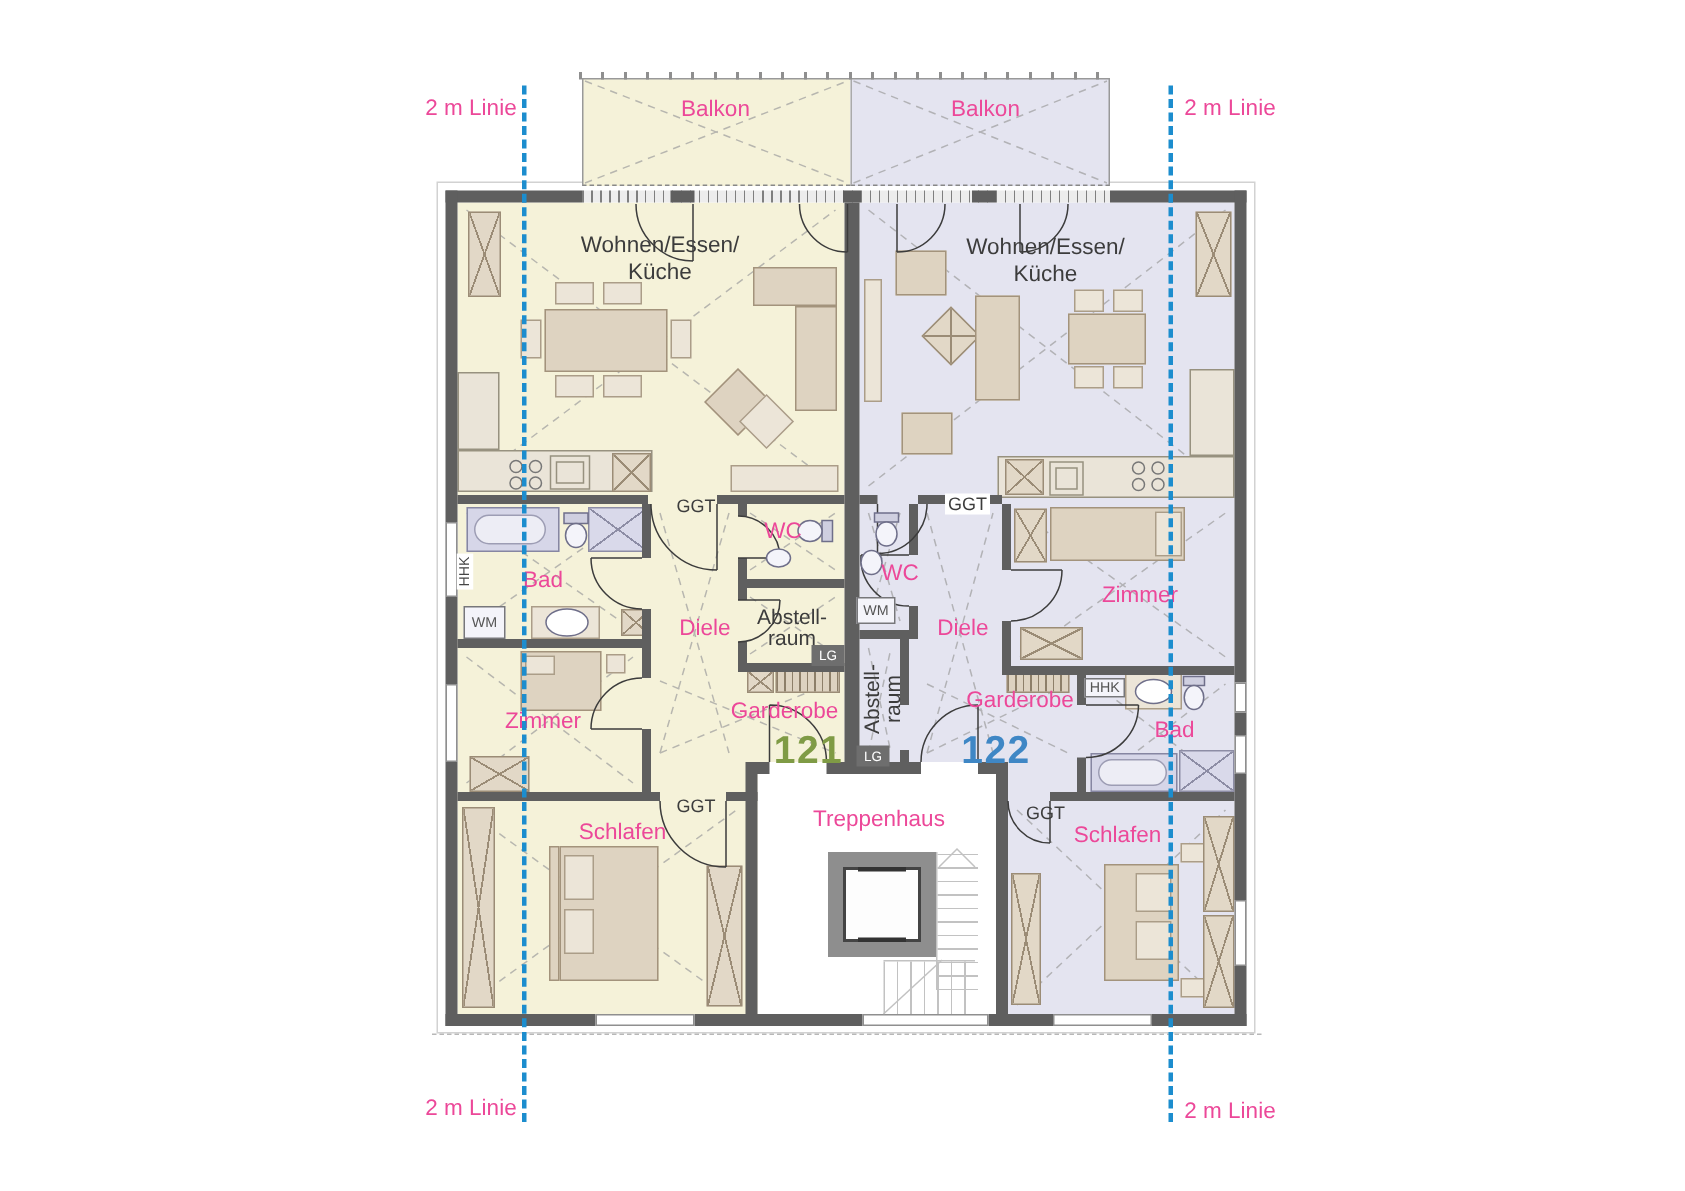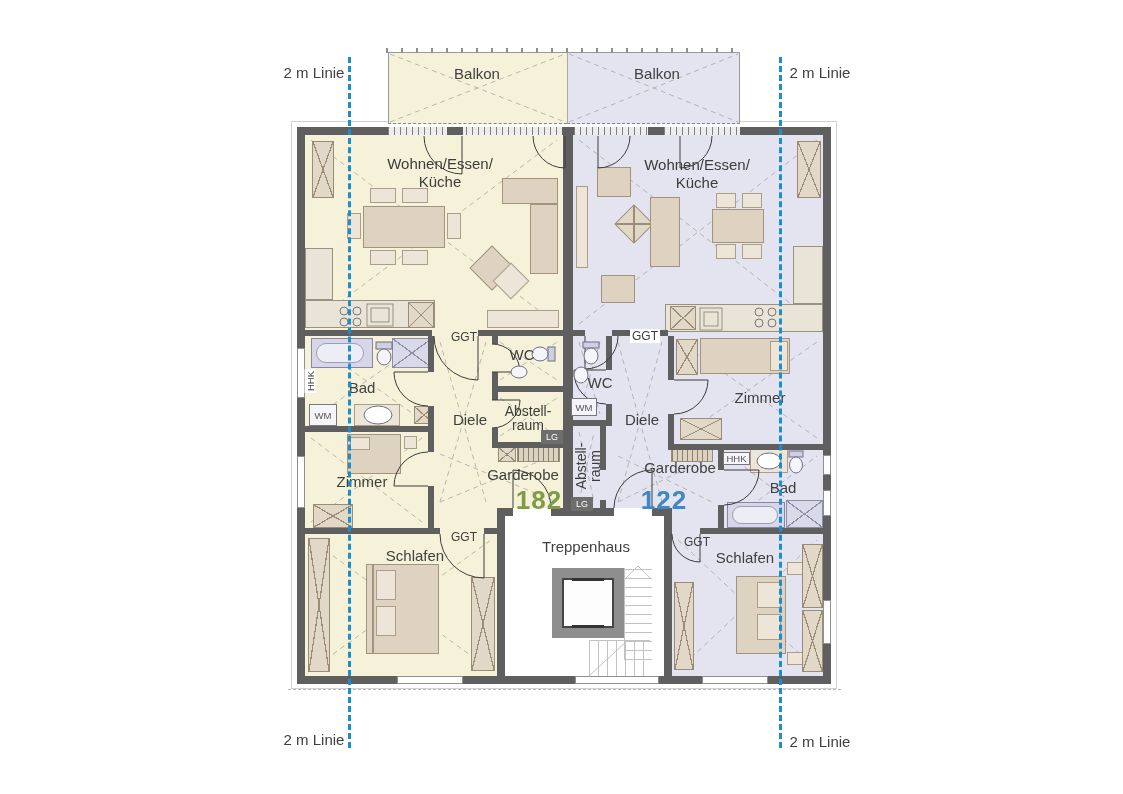--- a/index.html
+++ b/index.html
@@ -1,20 +1,20 @@
 <!DOCTYPE html>
 <html><head>
 <meta charset="utf-8">
 <style>
   html,body{margin:0;padding:0;background:#fff;font-family:"Liberation Sans",sans-serif;color:#3a3a3a}
   #plan{position:relative;width:1123px;height:794px;background:#fff;overflow:hidden}
   .a{position:absolute;box-sizing:border-box}
   .ctr{position:absolute;transform:translate(-50%,-50%);white-space:nowrap;box-sizing:border-box}
   .vctr{position:absolute;transform:translate(-50%,-50%) rotate(-90deg);white-space:nowrap;text-align:center;box-sizing:border-box}
-  .lbl{font-size:15px;color:#404040}
+  .lbl{font-size:15px;color:#ec4899}
   .lbl2{font-size:15px;color:#3c3c3c;text-align:center;line-height:18px}
   .sm{font-size:12px;color:#3c3c3c}
   .num{font-size:26px;font-weight:bold;letter-spacing:1px}
   .n121{color:#7f9b45}
   .n122{color:#3f87c5}
   .wall{background:#5f5f5f}
   .winH{background:#fff;border:1px solid #8f8f8f}
   .glaz{background:#ededed;background-image:repeating-linear-gradient(90deg,#7f7f7f 0 1px,transparent 1px 6px)}
   .rail{background:repeating-linear-gradient(90deg,#8f8f8f 0 2px,transparent 2px 15px)}
   .dashblue{width:0;border-left:3px dashed #1c8dce}
@@ -316,21 +316,21 @@
   <div class="ctr lbl" style="left:362px;top:387px">Bad</div>
   <div class="ctr lbl" style="left:522px;top:354px">WC</div>
   <div class="ctr lbl" style="left:470px;top:419px">Diele</div>
   <div class="ctr lbl2" style="left:528px;top:418px;font-size:14px;line-height:14px">
     <span style="display:block">Abstell-</span>
     <span style="display:block">raum</span>
   </div>
   <div class="ctr lbl" style="left:523px;top:474px">Garderobe</div>
   <div class="ctr lbl" style="left:362px;top:481px">Zimmer</div>
   <div class="ctr lbl" style="left:415px;top:555px">Schlafen</div>
-  <div class="ctr num n121" style="left:539px;top:500px">182</div>
+  <div class="ctr num n121" style="left:539px;top:500px">121</div>
 
   <div class="ctr lbl" style="left:600px;top:382px">WC</div>
   <div class="ctr lbl" style="left:642px;top:419px">Diele</div>
   <div class="vctr lbl2" style="left:588px;top:466px;font-size:14px;line-height:14px">
     <span style="display:block">Abstell-</span>
     <span style="display:block">raum</span>
   </div>
   <div class="ctr lbl" style="left:680px;top:467px">Garderobe</div>
   <div class="ctr lbl" style="left:760px;top:397px">Zimmer</div>
   <div class="ctr lbl" style="left:783px;top:487px">Bad</div>

